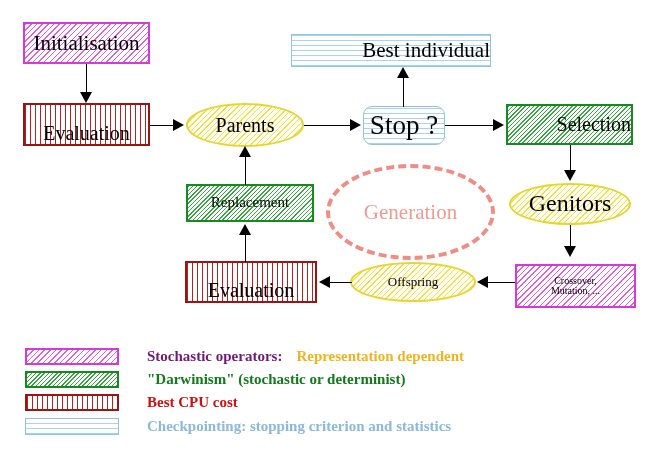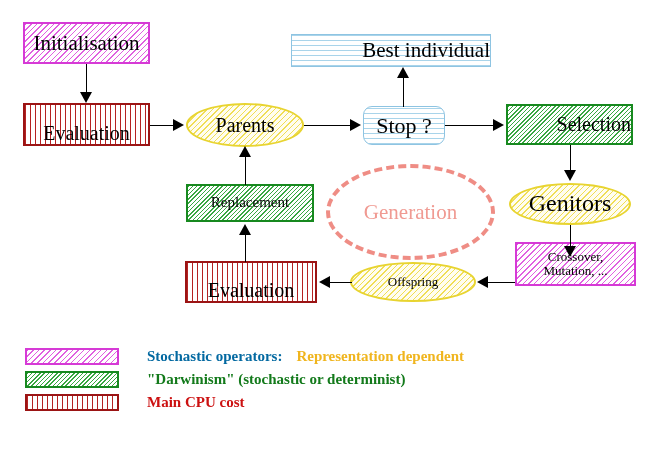--- a/index.html
+++ b/index.html
@@ -132,21 +132,21 @@
     box-sizing:border-box;
     flex:0 0 auto;
   }
   .legend-text{
     margin-left:28px;
     font-family:"Liberation Serif", serif;
     font-size:15px;
     font-weight:bold;
     white-space:nowrap;
   }
-  .lt-magenta{ color:#0369a1; }
+  .lt-magenta{ color:#701a75; }
   .lt-gold{ color:#f0b51e; }
   .lt-green{ color:#137a1b; }
   .lt-red{ color:#cc1111; }
   .lt-blue{ color:#8ab9d9; }
   .gap{ display:inline-block; width:14px; }
 </style>
 </head>
 <body>
 
 <div id="canvas">
@@ -160,33 +160,33 @@
   </div>
 
   <div class="node fill-yellow ellipse" style="left:186px; top:103px; width:118px; height:44px; font-size:20px;">
     <span>Parents</span>
   </div>
 
   <div class="node fill-blue" style="left:291px; top:34px; width:200px; height:33px; font-size:21px;justify-content:flex-end;">
     <span>Best individual</span>
   </div>
 
-  <div class="node fill-blue rounded" style="left:363px; top:106px; width:82px; height:39px; font-size:22px;">
+  <div class="node fill-blue rounded" style="left:363px; top:106px; width:82px; height:39px; font-size:27px;">
     <span>Stop ?</span>
   </div>
 
   <div class="node fill-green" style="left:506px; top:104px; width:127px; height:41px; font-size:20px;justify-content:flex-end;">
     <span>Selection</span>
   </div>
 
   <div class="node fill-yellow ellipse" style="left:509px; top:183px; width:122px; height:42px; font-size:24px;">
     <span>Genitors</span>
   </div>
 
-  <div class="node fill-magenta" style="left:515px; top:242px; width:121px; height:44px; font-size:13px;">
+  <div class="node fill-magenta" style="left:515px; top:264px; width:121px; height:44px; font-size:10px;">
     <span>Crossover,
 Mutation, ...</span>
   </div>
 
   <div class="node fill-yellow ellipse" style="left:350px; top:262px; width:126px; height:40px; font-size:13px;">
     <span>Offspring</span>
   </div>
 
   <div class="node fill-red" style="left:185px; top:261px; width:132px; height:42px; font-size:20px;">
     <span>Evaluation</span>
@@ -243,18 +243,24 @@
   <div class="legend-row" style="left:25px; top:371px;">
     <div class="swatch fill-green"></div>
     <div class="legend-text">
       <span class="lt-green">"Darwinism" (stochastic or determinist)</span>
     </div>
   </div>
 
   <div class="legend-row" style="left:25px; top:394px;">
     <div class="swatch fill-red"></div>
     <div class="legend-text">
-      <span class="lt-red">Main CPU cost</span>
-    </div>
-  </div>
-
+      <span class="lt-red">Best CPU cost</span>
+    </div>
+  </div>
+
+  <div class="legend-row" style="left:25px; top:418px;">
+    <div class="swatch fill-blue"></div>
+    <div class="legend-text">
+      <span class="lt-blue">Checkpointing: stopping criterion and statistics</span>
+    </div>
+  </div>
 
 </div>
 
 </body></html>

